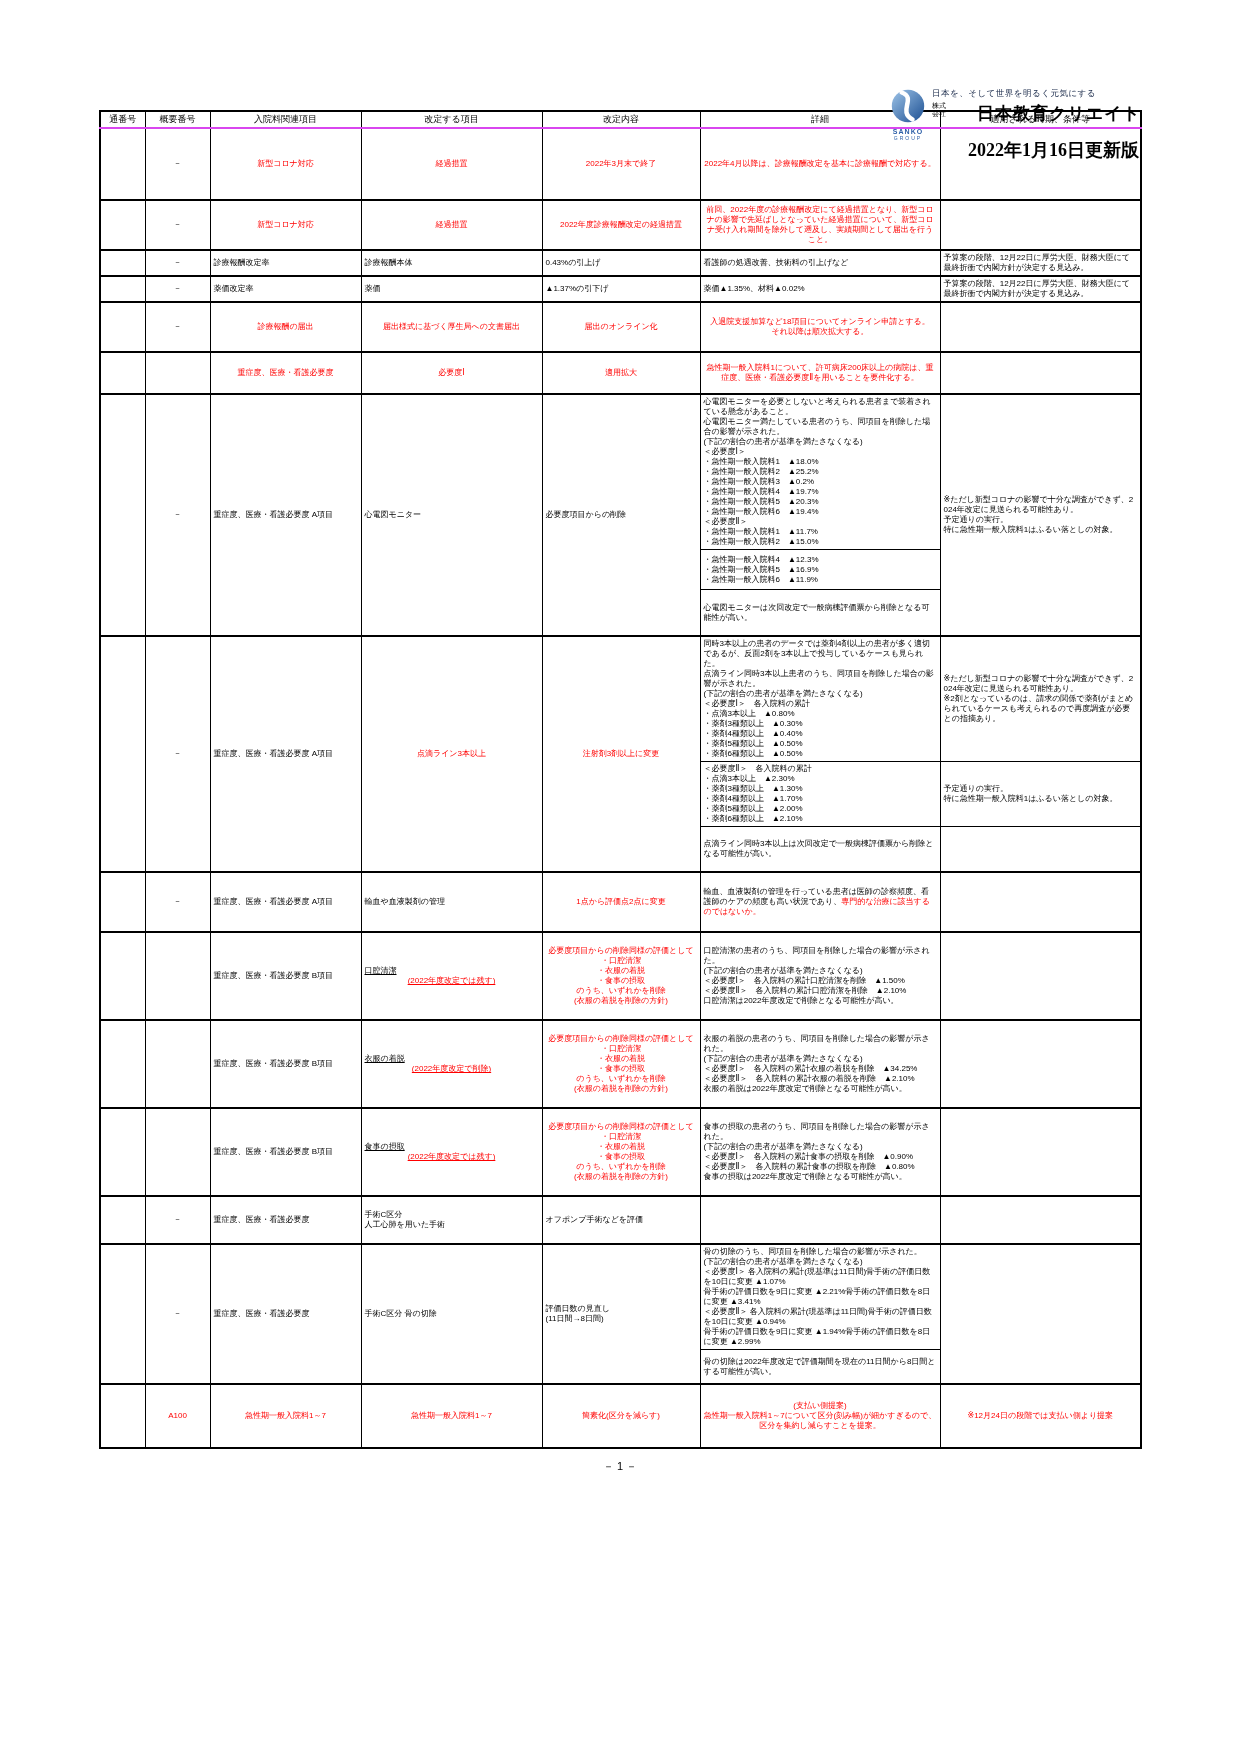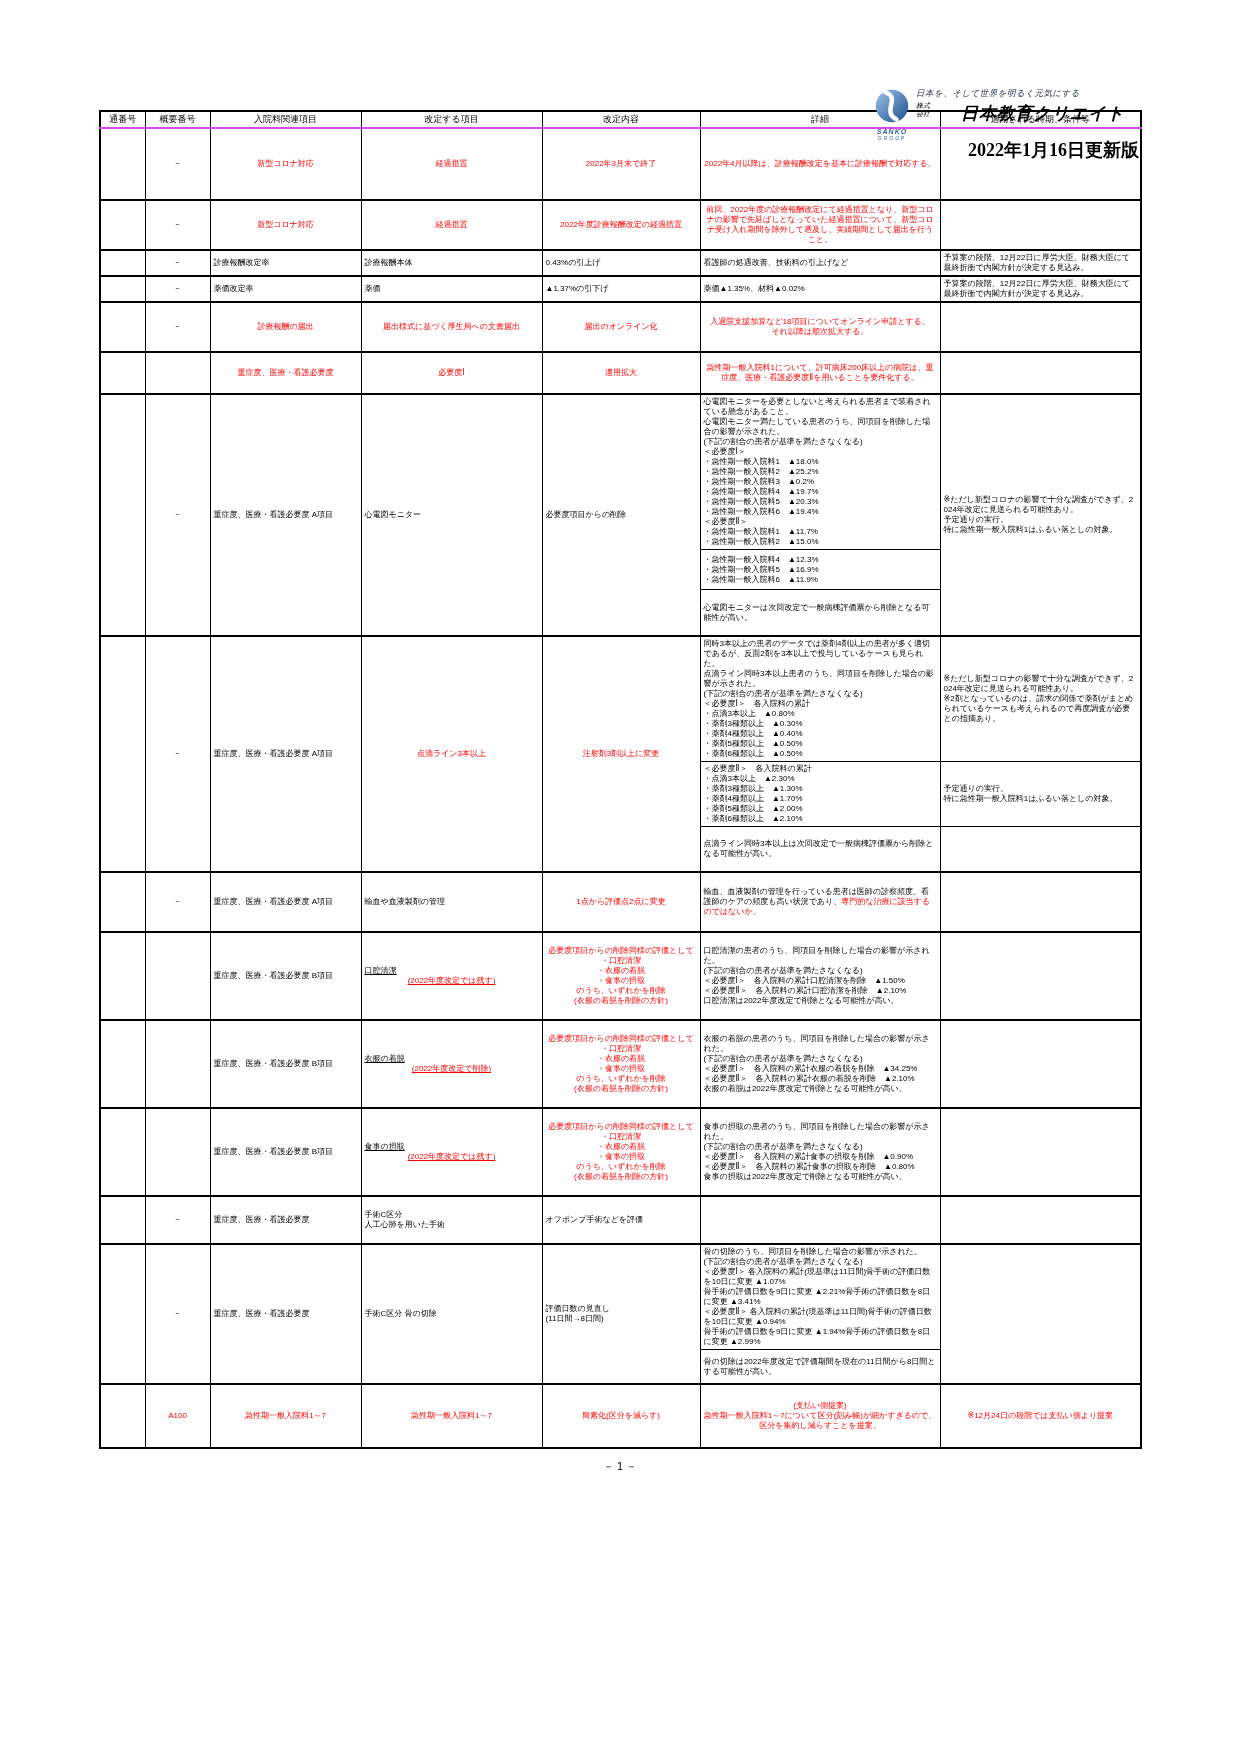--- a/index.html
+++ b/index.html
@@ -15,21 +15,21 @@
     color:#000;
   }
   .page{width:1042px;margin:0 auto;position:relative;padding-top:100px;}
   h1.title{
     margin:0 0 4px 10px;
     font-size:30px;font-weight:bold;letter-spacing:1px;
     color:var(--title-blue);
     text-shadow:1px 1px 0 #c9d4e6;
   }
   
-  .logo-block{position:absolute;right:16px;top:88px;display:flex;align-items:flex-start;font-style:italic;}
+  .logo-block{position:absolute;right:0;top:88px;display:flex;align-items:flex-start;}
   .logo-mark{display:flex;flex-direction:column;align-items:center;margin-right:6px;}
   .logo-mark .sanko{font-size:7px;font-weight:bold;color:var(--logo-blue);letter-spacing:1px;line-height:1;}
   .logo-mark .group{font-size:5px;color:var(--logo-blue);letter-spacing:2px;line-height:1.4;}
   .logo-texts{display:flex;flex-direction:column;}
   .tagline{font-size:8.5px;color:#1a2a4a;margin-bottom:2px;letter-spacing:0.5px;}
   .company-row{display:flex;align-items:flex-start;gap:28px;}
   .kabushiki{font-size:7px;line-height:1.1;margin-right:3px;white-space:pre-line;text-align:center;}
   .company{font-size:17px;font-weight:bold;letter-spacing:1px;}
   .updated{
     position:absolute;right:2px;top:138px;

